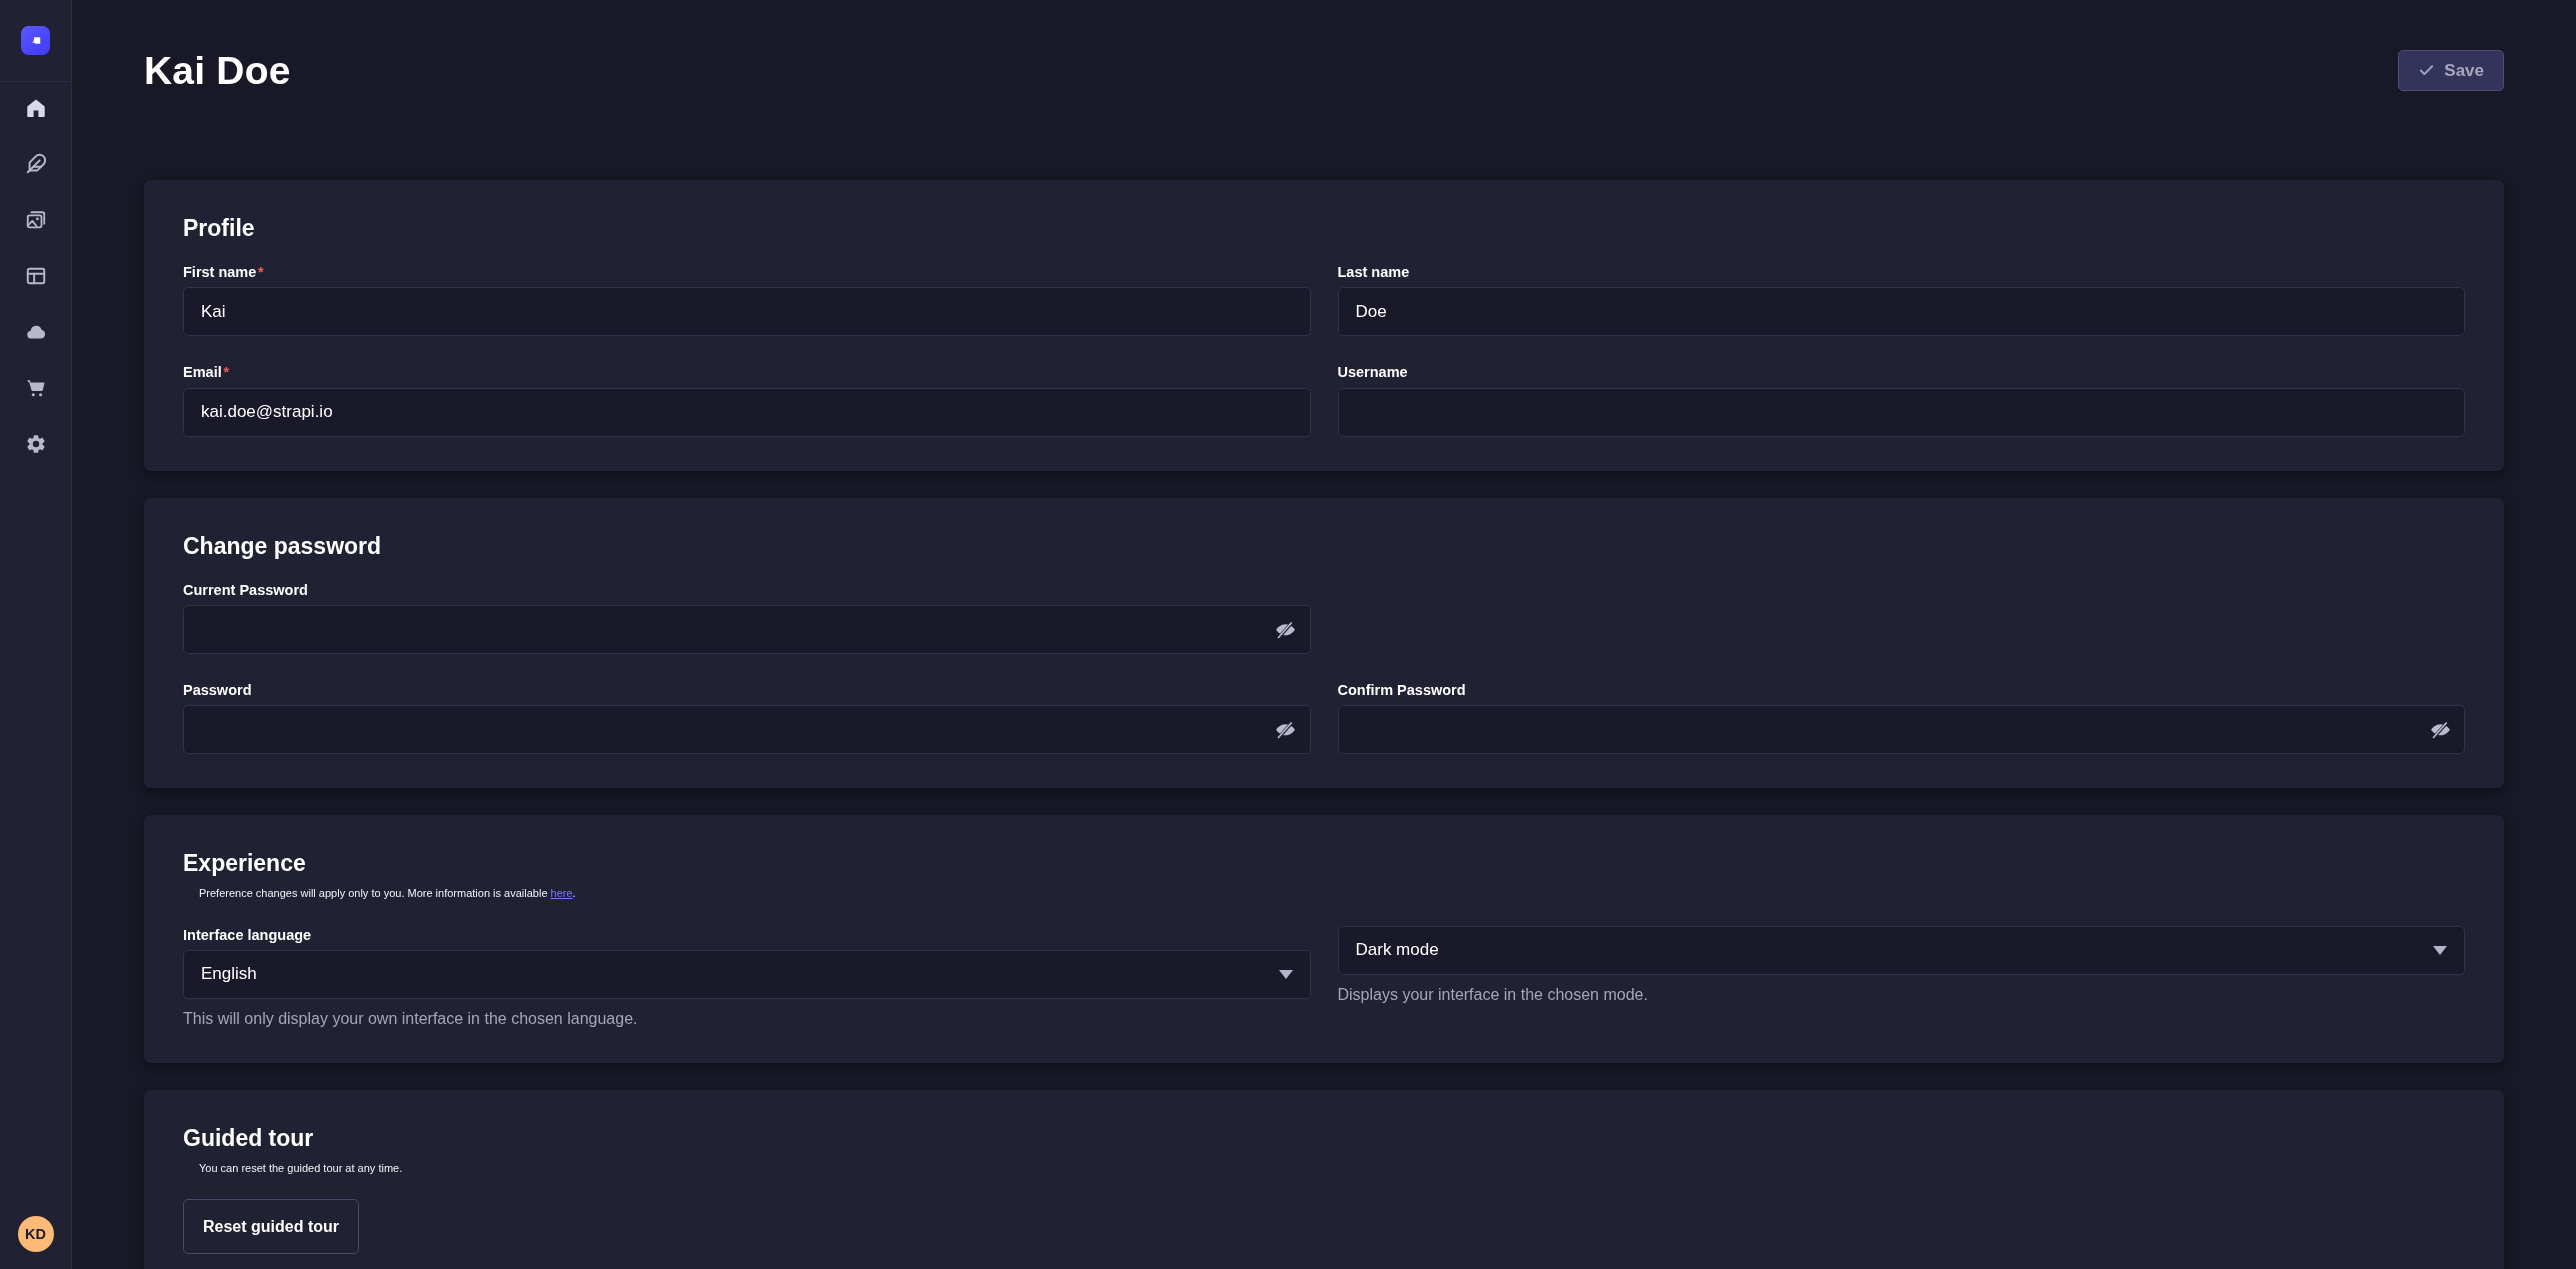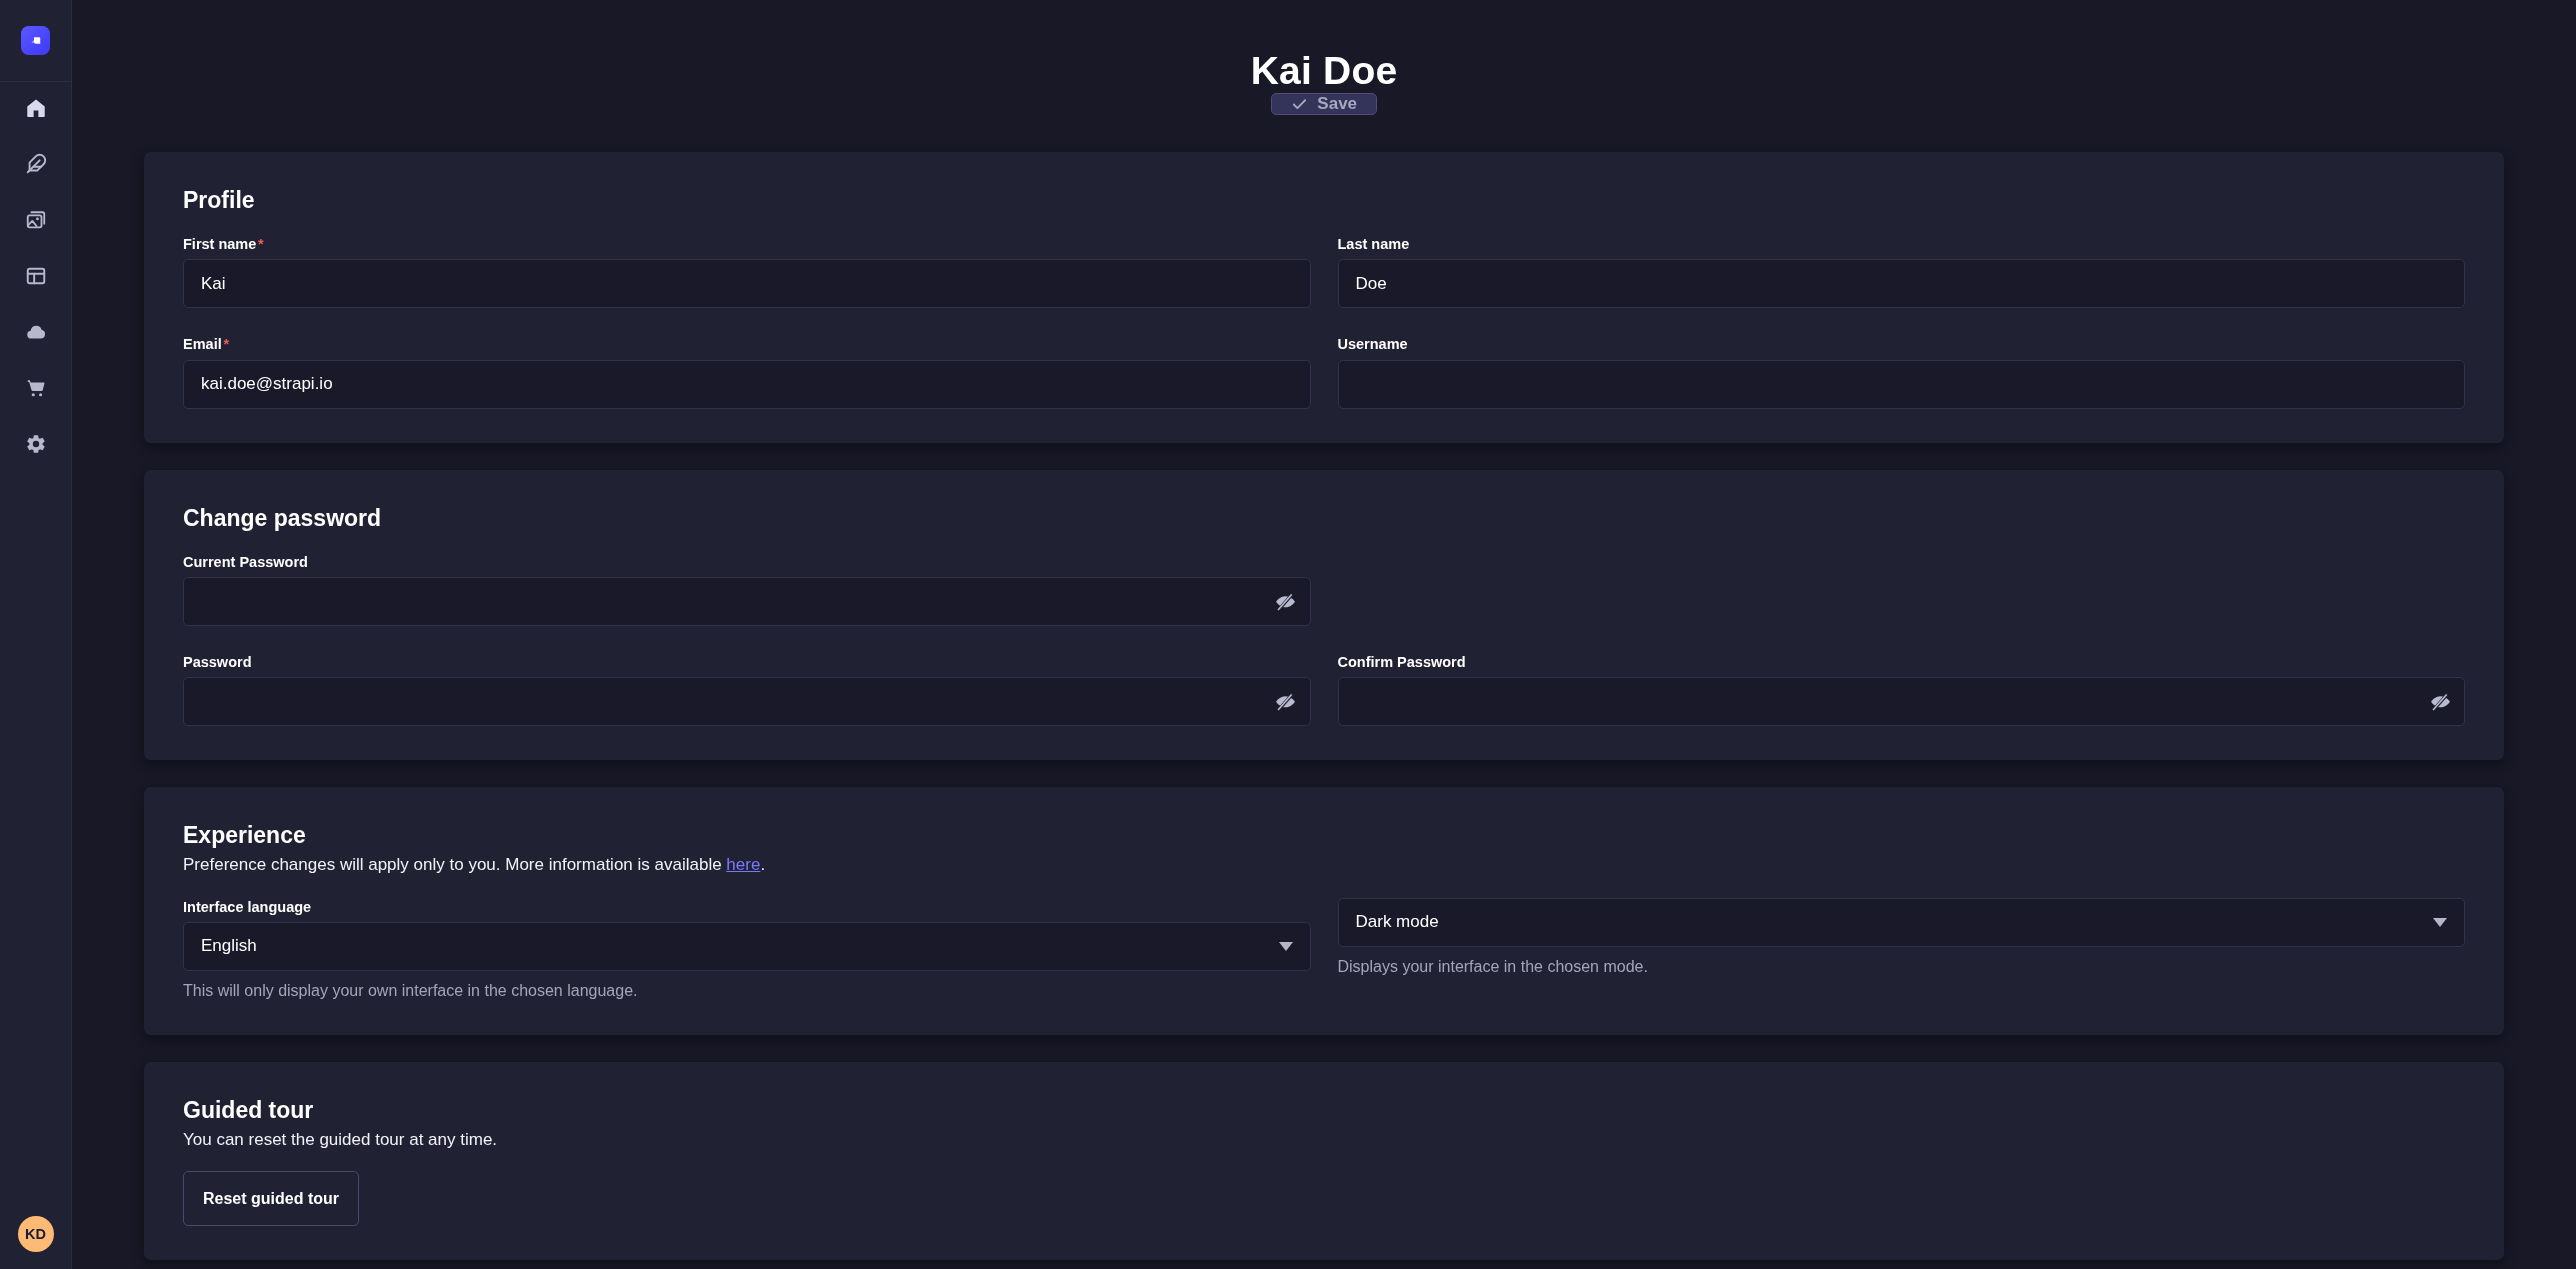--- a/index.html
+++ b/index.html
@@ -44,22 +44,22 @@
     width:36px; height:36px; border-radius:50%;
     background:#fdba74; color:#1c1c33;
     font-size:14.5px; font-weight:700;
     display:flex; align-items:center; justify-content:center;
     cursor:pointer;
   }
 
   
   .main { flex:1; padding:49px 72px 0 72px; }
   .page-header {
-    height:43px; margin-bottom:60px;
-    display:flex; align-items:center; justify-content:space-between;flex-direction:column;
+    height:43px; margin-bottom:88px;
+    display:flex; align-items:center; justify-content:space-between;
   }
   h1 { font-size:39px; font-weight:600; letter-spacing:0.2px; }
   .save-btn {
     height:41px; padding:0 19px;
     background:#34345a; border:0.9px solid #4e4e78; border-radius:5.1px;
     color:#a7a7c0; font-size:17px; font-weight:600;
     font-family:"Liberation Sans", sans-serif;
     display:flex; align-items:center; gap:9.4px;
     cursor:pointer;
   }
@@ -102,21 +102,21 @@
   .select {
     display:flex; align-items:center; justify-content:space-between;
     cursor:pointer;
   }
   .caret {
     width:0; height:0;
     border-left:7.7px solid transparent; border-right:7.7px solid transparent;
     border-top:9.4px solid #b5b5c9;
   }
   .hint { font-size:16px; line-height:20.4px; color:#a5a5ba; margin-top:10.2px; }
-  .subtext { font-size:17px; line-height:22px; color:#f2f2f8; margin-bottom:22px; }
+  .subtext { font-size:11px; line-height:22px; color:#f2f2f8; margin-bottom:22px;margin-left:16px; }
   .link { color:#7b79ff; text-decoration:underline; cursor:pointer; }
 
   .ghost-btn {
     margin-top:20.4px; height:55px; padding:0 19px;
     background:transparent; border:0.9px solid #4a4a6a; border-radius:5.1px;
     color:#ffffff; font-size:16px; font-weight:600;
     font-family:"Liberation Sans", sans-serif;
     cursor:pointer;
   }
 </style>

